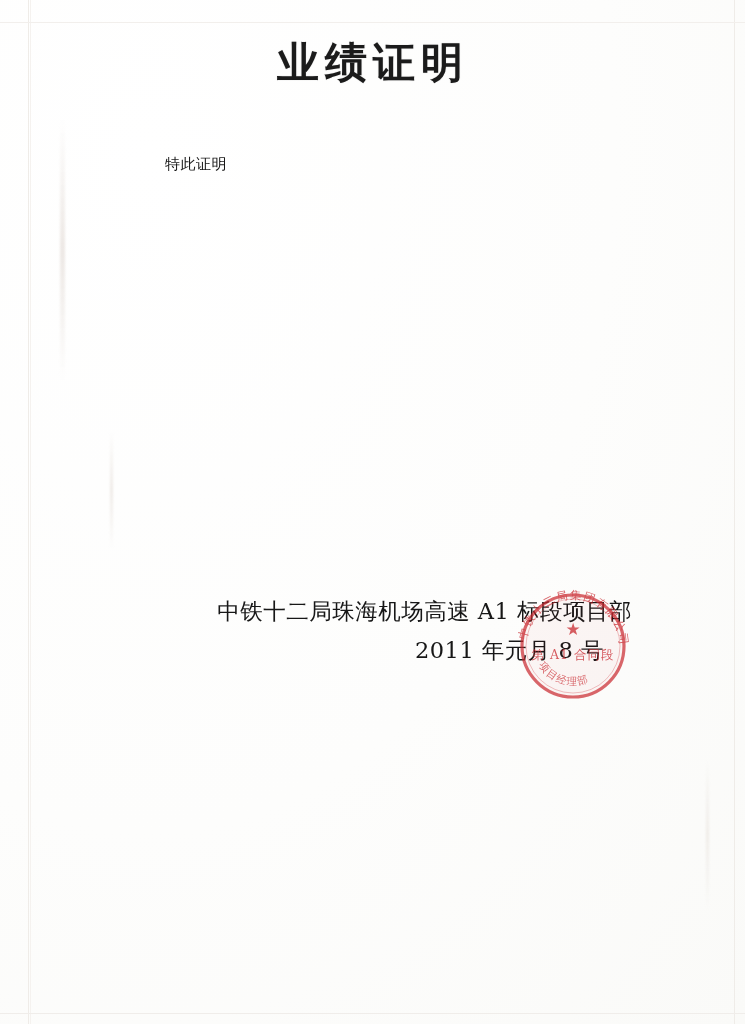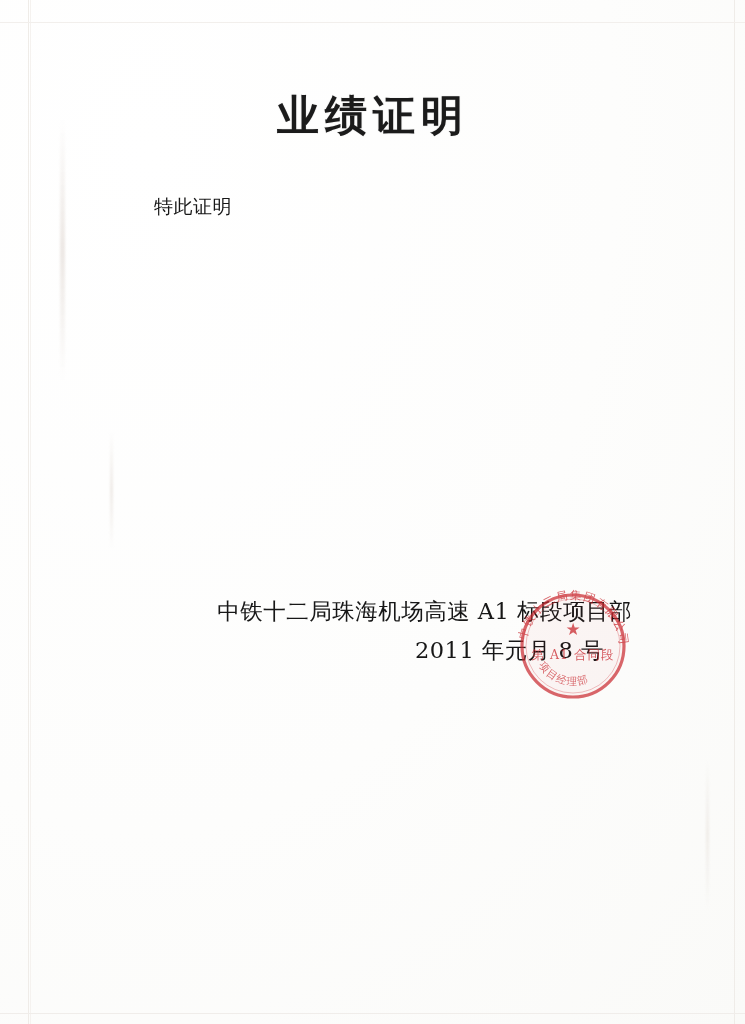--- a/index.html
+++ b/index.html
@@ -55,21 +55,21 @@
   #doc-body {
     position: absolute;
     left: 108px;
     top: 0;
     width: 530px;
     height: 1024px;
   }
 
   #doc-title {
     margin: 0;
-    padding-top: 88px;
+    padding-top: 35px;
     font-size: 42px;
     letter-spacing: 6px;
     font-weight: 700;
     text-align: center;
     color: #1b1b1b;
     font-family: "DejaVu Serif", "Liberation Serif", serif;
     text-shadow: 0 0 1px rgba(60,60,60,.35);
   }
 
   #doc-paragraph {
@@ -78,24 +78,24 @@
     font-size: 22.5px;
     line-height: 45px;
     color: #171717;
     text-align: justify;
     text-justify: inter-ideograph;
     text-indent: 46px;
     letter-spacing: .5px;
   }
 
   #doc-closing {
-    margin: 0;
+    margin: 11px;
     padding-top: 42px;
     padding-left: 46px;
-    font-size: 19px;
+    font-size: 15px;
     line-height: 40px;
     color: #171717;
     letter-spacing: .5px;
   }
 
   #signature-block {
     position: absolute;
     right: 0;
     top: 592px;
     width: 530px;

